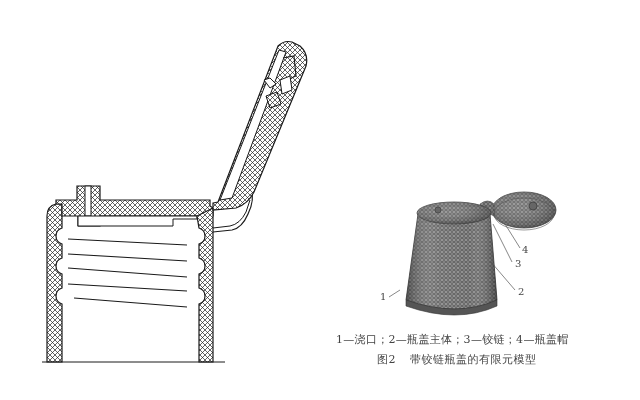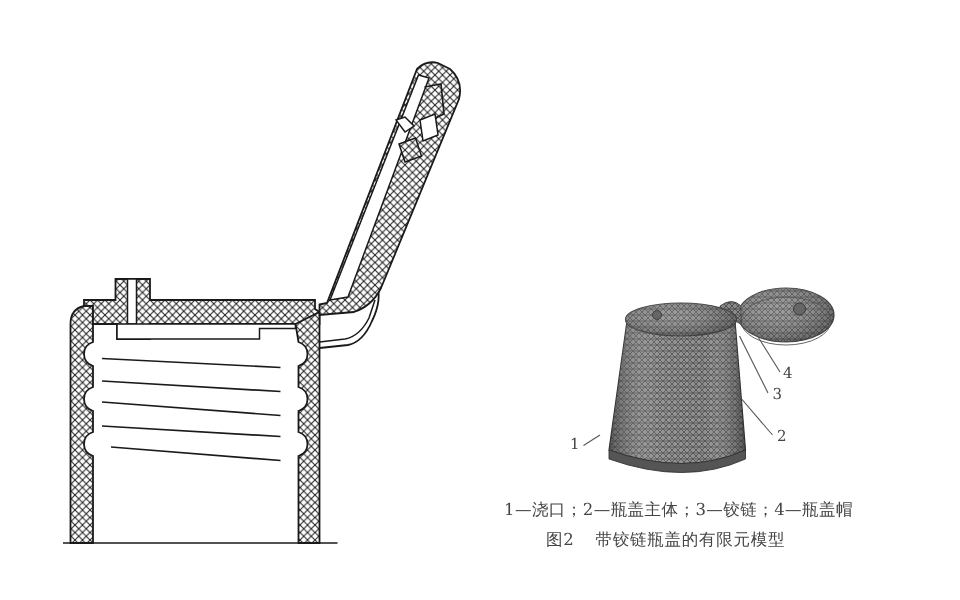--- a/index.html
+++ b/index.html
@@ -1,21 +1,21 @@
 <!DOCTYPE html>
 <html><head>
 <meta charset="utf-8">
 <style>
   html, body { margin:0; padding:0; background:#ffffff; }
   body { width:640px; height:400px; position:relative; overflow:hidden;
          font-family:"DejaVu Serif", serif; color:#333; }
   #stage { position:absolute; left:0; top:0; width:640px; height:400px; }
   .legend-line { position:absolute; left:336px; top:332px; width:290px;
          font-size:11px; color:#444; letter-spacing:0.3px; white-space:nowrap; }
-  .caption-line { position:absolute; left:364px; top:352px; width:230px;
+  .caption-line { position:absolute; left:377px; top:352px; width:230px;
          font-size:11px; color:#444; letter-spacing:0.5px; white-space:nowrap; }
   .caption-line .num { margin-right:14px; }
   .callout { position:absolute; font-size:10px; color:#444; font-family:"DejaVu Serif", serif; }
 </style>
 </head>
 <body>
 
 <svg id="stage" width="640" height="400" viewBox="0 0 640 400" xmlns="http://www.w3.org/2000/svg">
   <defs>
     <pattern id="hatch" width="5" height="5" patternUnits="userSpaceOnUse">

